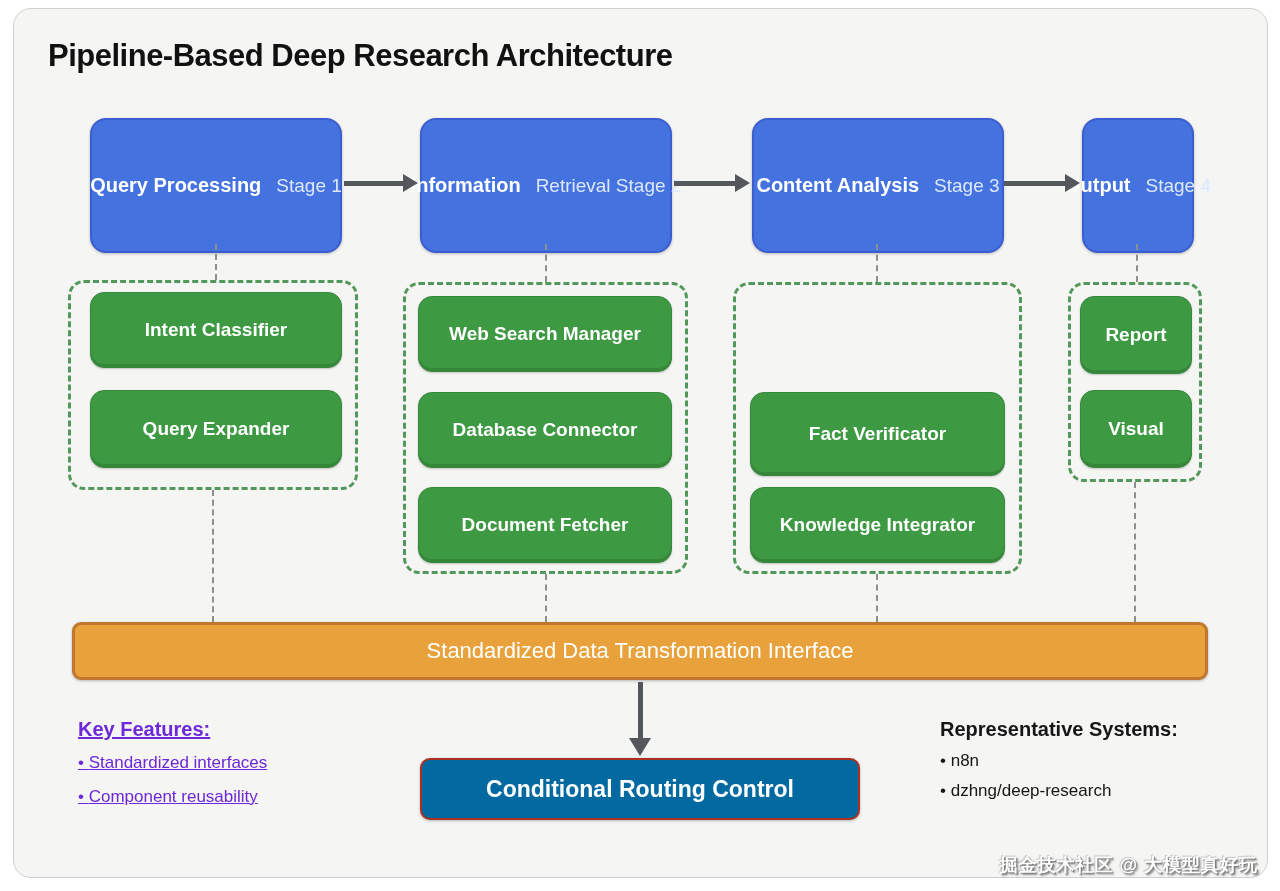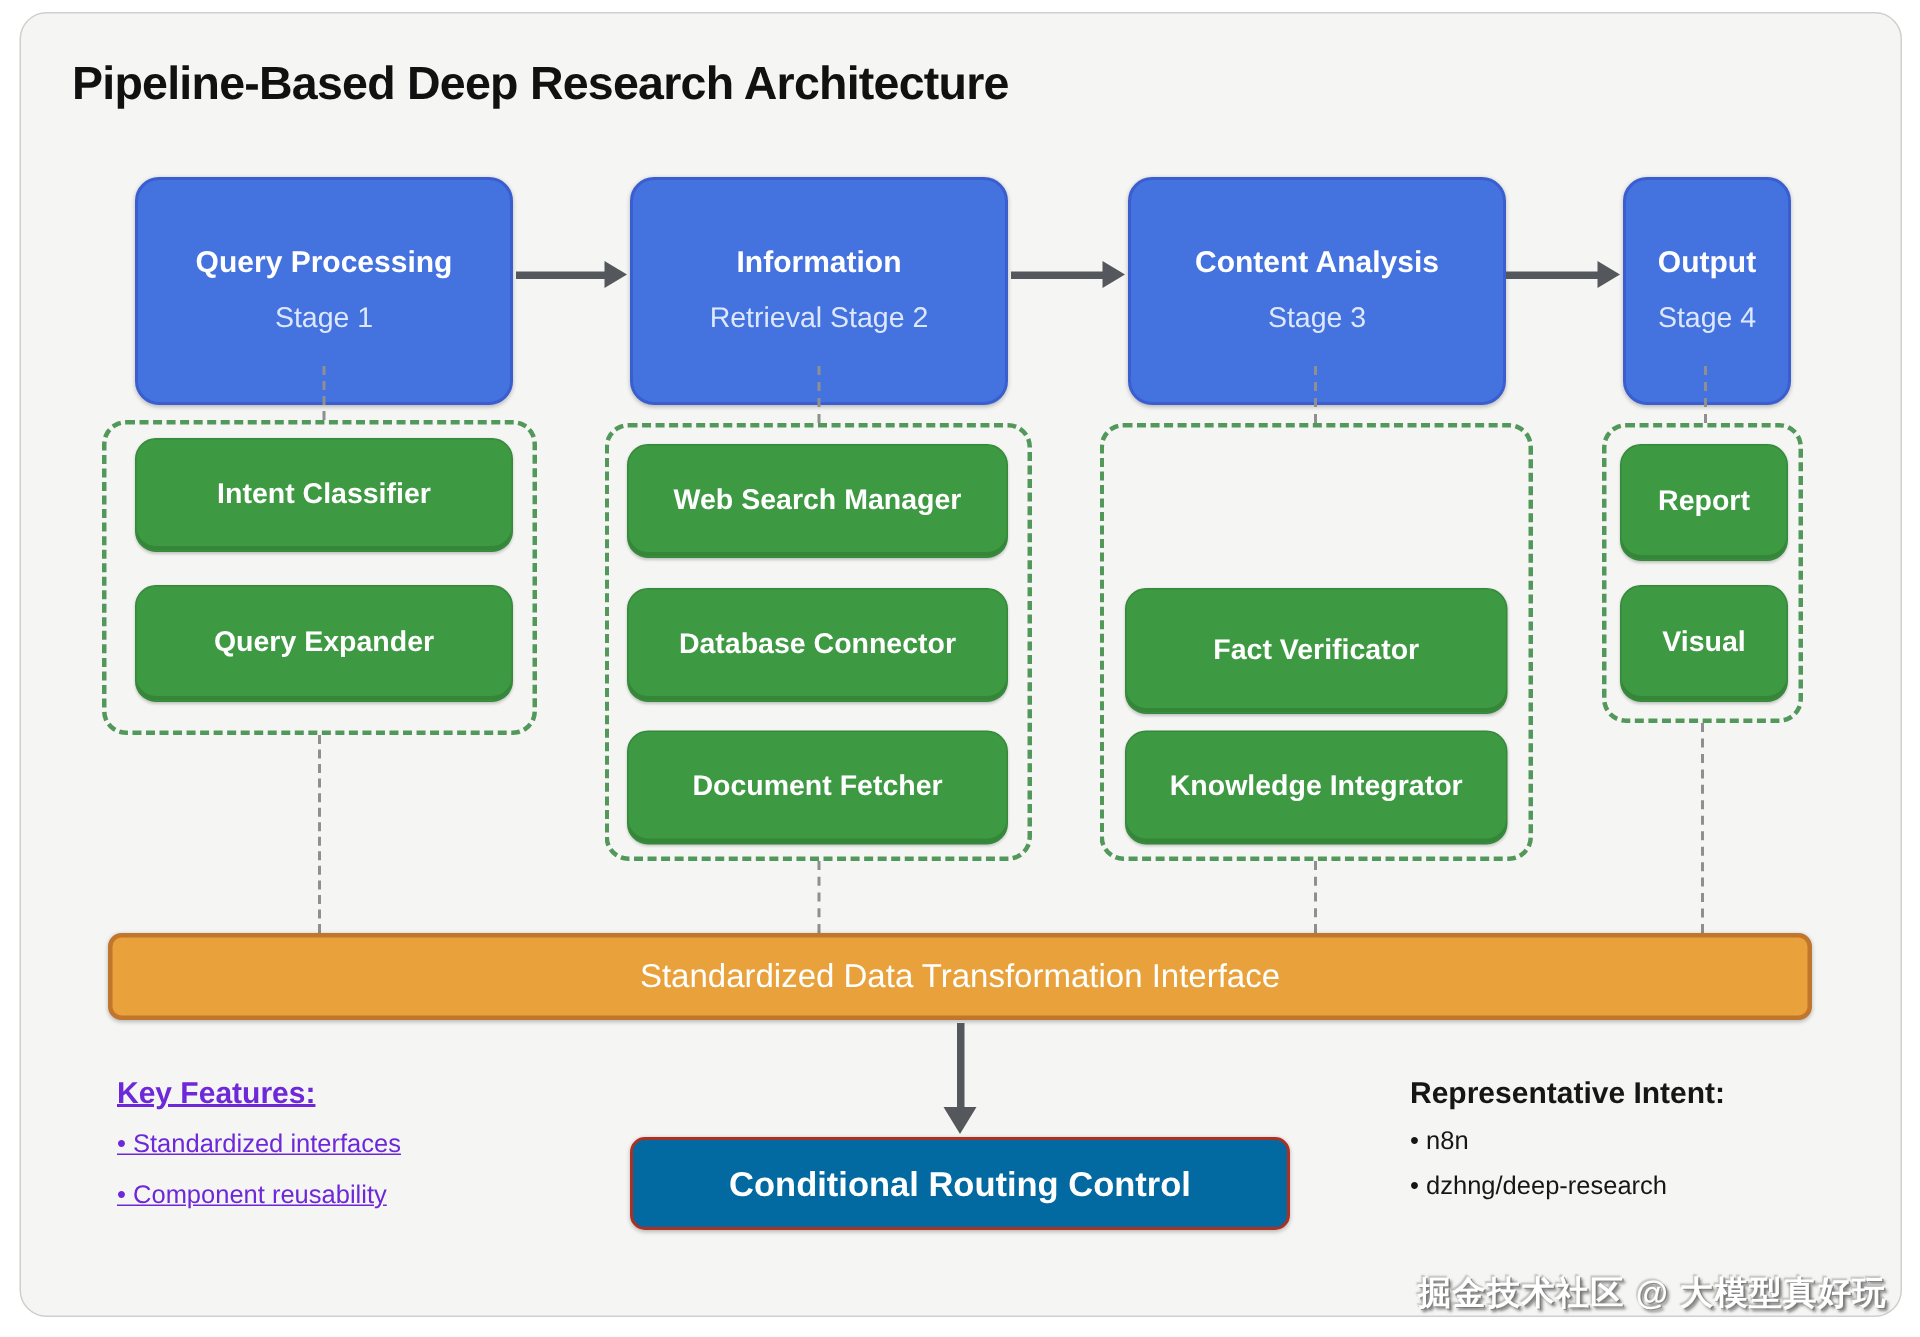--- a/index.html
+++ b/index.html
@@ -3,22 +3,22 @@
 <meta charset="utf-8">
 <style>
   html,body{margin:0;padding:0;background:#ffffff;font-family:"Liberation Sans",sans-serif;}
   .canvas{position:relative;width:1280px;height:891px;background:#ffffff;overflow:hidden;}
   .card{position:absolute;left:13px;top:8px;width:1253px;height:868px;background:#f5f5f3;
         border:1px solid #cfcfcf;border-radius:18px;}
   .title{position:absolute;left:0;top:38px;width:100%;text-align:left;
          font-size:31px;font-weight:bold;color:#111;letter-spacing:-0.5px;padding-left:48px;}
 
   
-  .stage-box{position:absolute;top:118px;height:152px;background:#4472df;border:2px solid #3a5ed0;
-             border-radius:16px;display:flex;flex-direction:column;align-items:center;justify-content:center;
+  .stage-box{position:absolute;top:118px;height:135px;background:#4472df;border:2px solid #3a5ed0;
+             border-radius:16px;display:flex;flex-direction:row;align-items:center;justify-content:center;
              gap:15px;box-shadow:0 1px 3px rgba(0,0,0,.25);box-sizing:border-box;}
   .stage-title{color:#ffffff;font-weight:bold;font-size:20px;white-space:nowrap;}
   .stage-sub{color:#dde8ff;font-size:19px;white-space:nowrap;}
 
   
   .h-arrow{position:absolute;top:174px;height:18px;}
   .h-arrow .shaft{position:absolute;left:0;right:13px;top:7px;height:5px;background:#54585c;}
   .h-arrow .head{position:absolute;right:0;top:0;width:0;height:0;
                  border-left:15px solid #54585c;border-top:9px solid transparent;border-bottom:9px solid transparent;}
 
@@ -52,21 +52,21 @@
   .features{position:absolute;left:78px;top:718px;color:#6d28d9;text-decoration:underline;}
   .features .hd{font-size:20px;font-weight:bold;margin:0 0 12px 0;}
   .features .it{font-size:17px;margin:0 0 14px 0;}
   .features .it::before{content:"• ";}
   .systems{position:absolute;left:940px;top:718px;color:#161616;}
   .systems .hd{font-size:20px;font-weight:bold;margin:0 0 10px 0;}
   .systems .it{font-size:17px;margin:0 0 10px 0;}
   .systems .it::before{content:"• ";}
 
   
-  .watermark{position:absolute;right:22px;bottom:14px;font-size:22px;font-weight:bold;color:#ffffff;
+  .watermark{position:absolute;right:22px;bottom:14px;font-size:18px;font-weight:bold;color:#ffffff;
              text-shadow:2px 2px 2px rgba(110,110,110,.85), -1px -1px 1px rgba(160,160,160,.6), 1px 1px 0 #9a9a9a;
              letter-spacing:1px;white-space:nowrap;}
 </style>
 </head>
 <body>
 
 <div class="canvas">
   <div class="card"></div>
 
   <div class="title">Pipeline-Based Deep Research Architecture</div>
@@ -136,19 +136,19 @@
 
   <div class="redbox">Conditional Routing Control</div>
 
   <div class="features">
     <div class="hd">Key Features:</div>
     <div class="it">Standardized interfaces</div>
     <div class="it">Component reusability</div>
   </div>
 
   <div class="systems">
-    <div class="hd">Representative Intent:</div>
+    <div class="hd">Representative Systems:</div>
     <div class="it">n8n</div>
     <div class="it">dzhng/deep-research</div>
   </div>
 
   <div class="watermark">掘金技术社区 @ 大模型真好玩</div>
 </div>
 
 </body></html>

